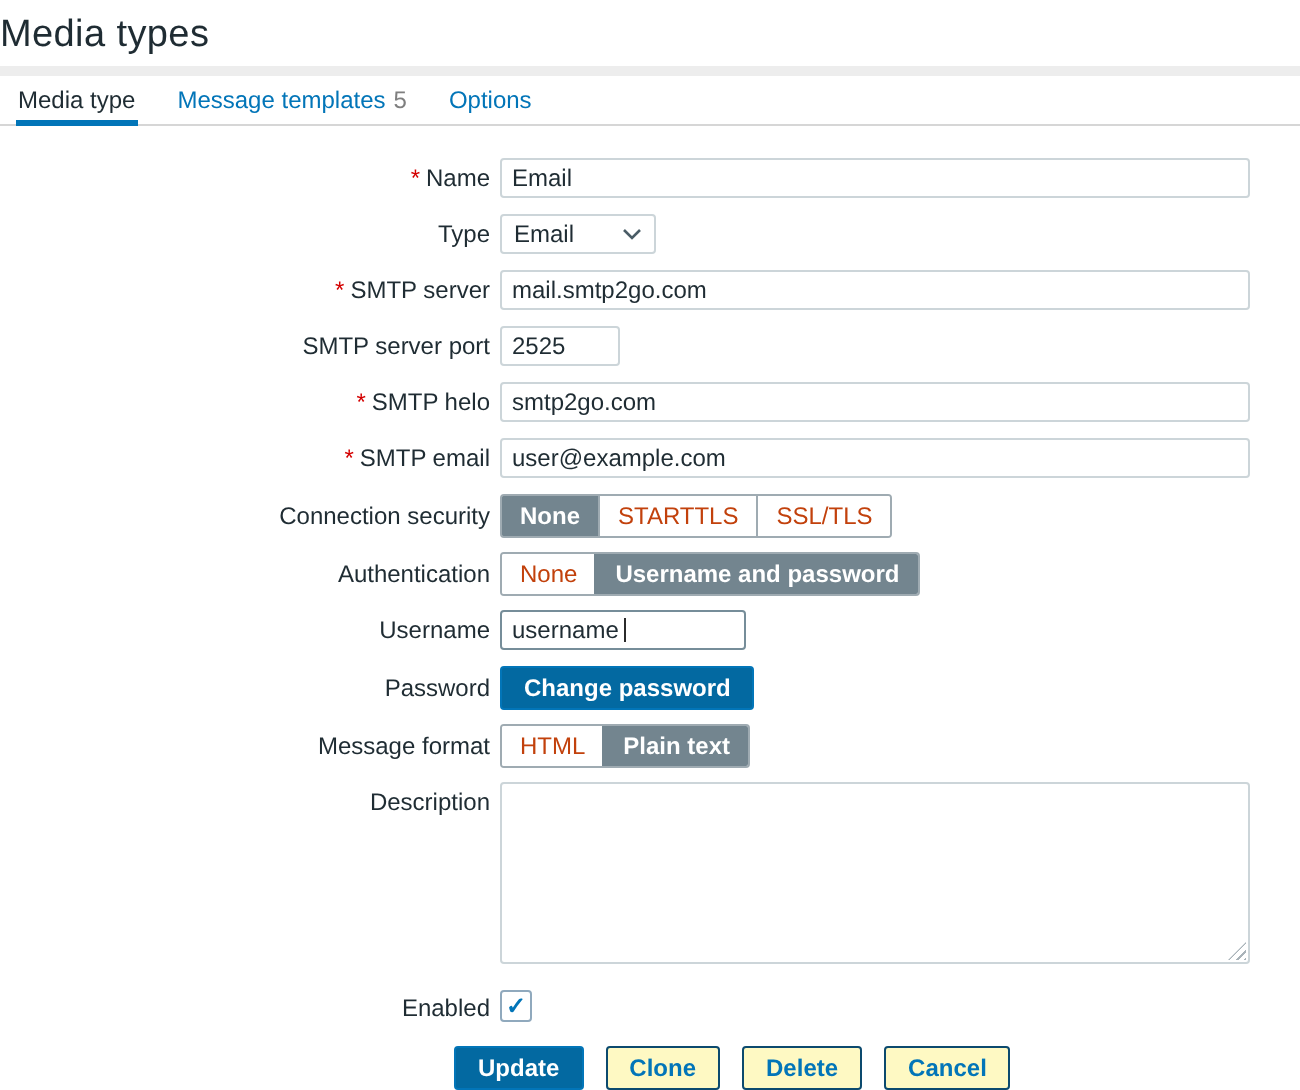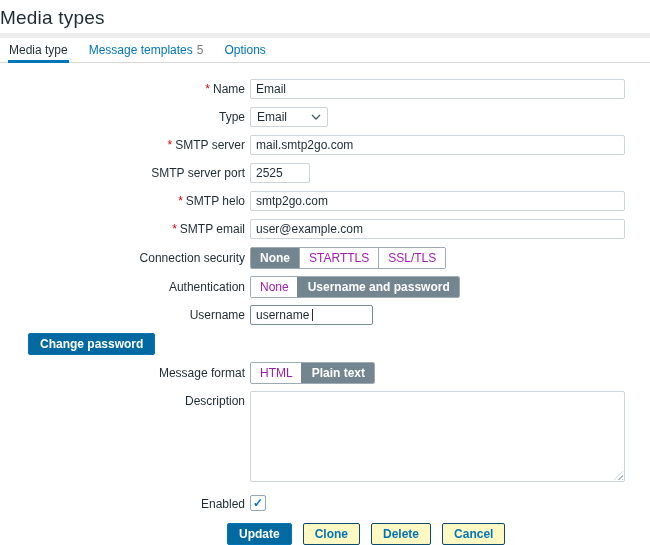--- a/index.html
+++ b/index.html
@@ -60,21 +60,21 @@
     width: 78px; height: 20px; border: 1px solid #ccd5d9; border-radius: 2px;
     background: #fff; display: flex; align-items: center;
     justify-content: space-between; padding: 0 6px; font-size: 12px;
     cursor: pointer;
   }
   .select svg { display: block; }
   
   .seg { display: inline-flex; border: 1px solid #9fabb2; border-radius: 2px; overflow: hidden; }
   .seg span {
     display: block; height: 20px; line-height: 20px; padding: 0 9px;
-    font-size: 12px; background: #fff; color: #a21caf; cursor: pointer;
+    font-size: 12px; background: #fff; color: #c2410c; cursor: pointer;
     border-left: 1px solid #9fabb2; white-space: nowrap;
   }
   .seg span:first-child { border-left: none; }
   .seg span.sel {
     background: #73858f; color: #fff; font-weight: bold;
     border-color: #73858f; box-shadow: -1px 0 0 #73858f;
   }
   
   .btn {
     height: 22px; padding: 0 11px; font-size: 12px; font-weight: bold;
@@ -191,20 +191,21 @@
 
   <div class="row">
     <div class="lbl">Username</div>
     <div class="ctl">
       <input class="txt w-user" value="username" style="">
       <div class="caret"></div>
     </div>
   </div>
 
   <div class="row tight">
+    <div class="lbl" style="line-height:22px">Password</div>
     <div class="ctl">
       <button class="btn primary">Change password</button>
     </div>
   </div>
 
   <div class="row tight">
     <div class="lbl" style="line-height:22px">Message format</div>
     <div class="ctl">
       <div class="seg">
         <span>HTML</span>

